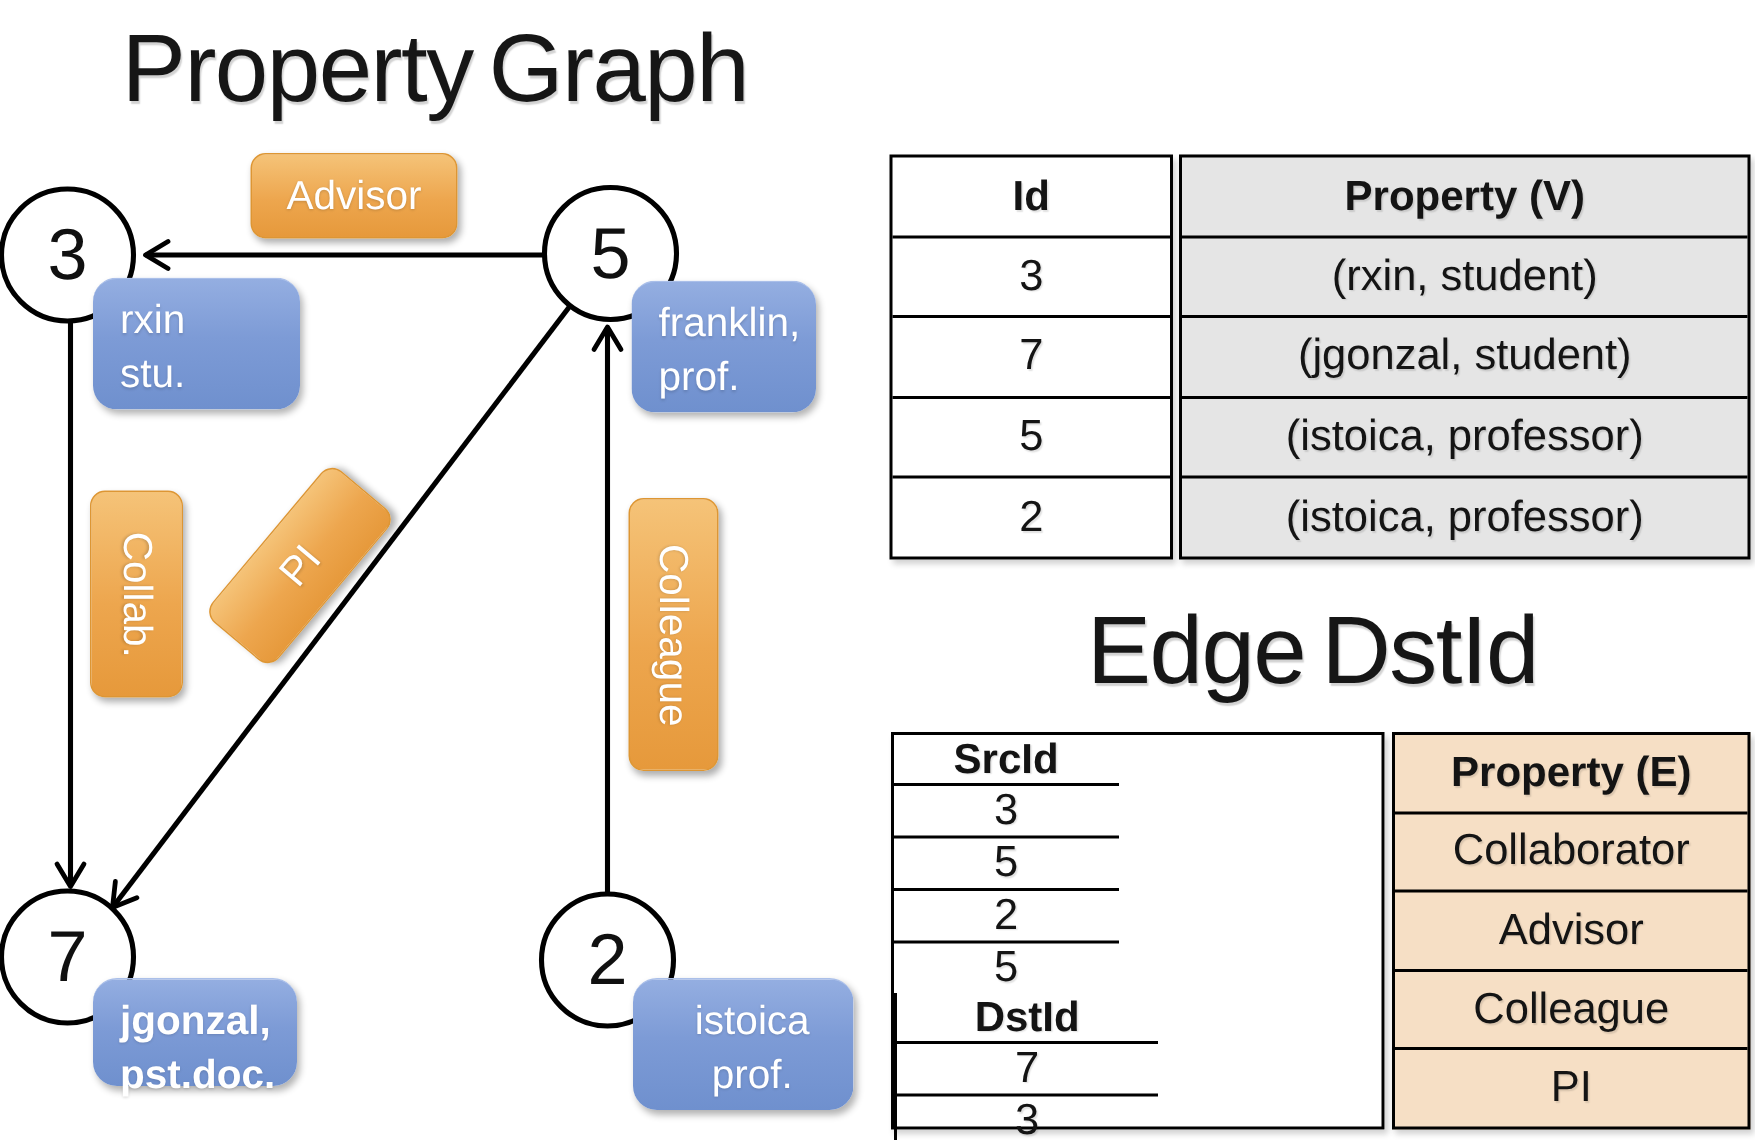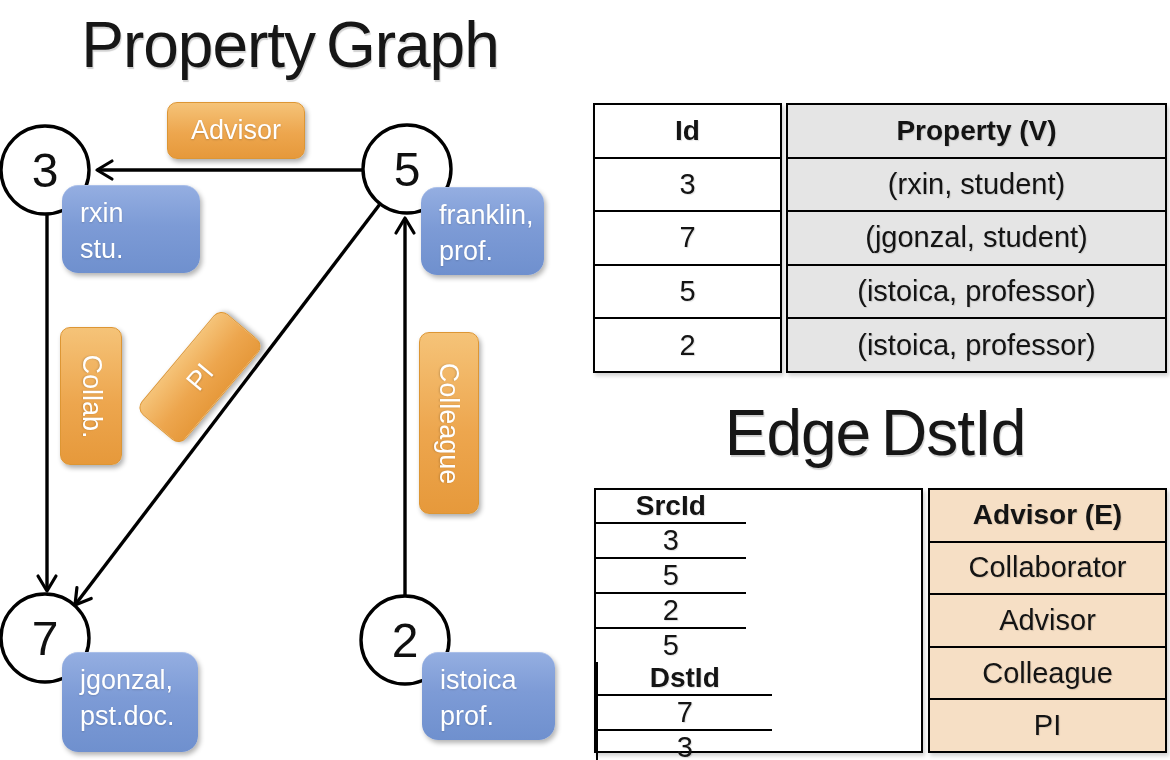--- a/index.html
+++ b/index.html
@@ -48,22 +48,22 @@
   .vlabel {
     position:absolute; border-radius:16px; box-sizing:border-box;
     background:linear-gradient(180deg,#94aee1 0%,#7d9bd6 45%,#6f90ce 100%);
     border-top:1px solid #aabfe9;
     box-shadow:2px 3px 5px rgba(0,0,0,0.30);
     color:#fff; font-size:27px; line-height:1.32; padding:10px 6px 6px 18px;
     text-shadow:0 1px 2px rgba(0,0,0,0.15);
   }
   #vlabel-rxin     { left:62px;  top:185px; width:138px; height:88px; }
   #vlabel-franklin { left:421px; top:187px; width:123px; height:88px; }
-  #vlabel-jgonzal  { left:62px;  top:652px; width:136px; height:100px; }
-  #vlabel-istoica  { left:422px; top:652px; width:133px; height:88px; }
+  #vlabel-jgonzal  { left:62px;  top:652px; width:136px; height:72px;font-weight:bold; }
+  #vlabel-istoica  { left:422px; top:652px; width:147px; height:88px;text-align:center; }
   .vlabel span { display:block; }
 
   
   .tcol {
     position:absolute; display:flex; flex-direction:column;
     border:2.5px solid #000; box-sizing:border-box;
     box-shadow:2px 3px 4px rgba(0,0,0,0.18);
   }
   .tcell {
     flex:1; display:flex; align-items:center; justify-content:center;
@@ -168,20 +168,20 @@
     <div class="subcol" id="et-dst">
       <div class="tcell thead">DstId</div>
       <div class="tcell">7</div>
       <div class="tcell">3</div>
       <div class="tcell">5</div>
       <div class="tcell">7</div>
     </div>
   </div>
 
   <div class="tcol" id="et-prop">
-    <div class="tcell thead">Advisor (E)</div>
+    <div class="tcell thead">Property (E)</div>
     <div class="tcell">Collaborator</div>
     <div class="tcell">Advisor</div>
     <div class="tcell">Colleague</div>
     <div class="tcell">PI</div>
   </div>
 
 </div>
 
 </body></html>

